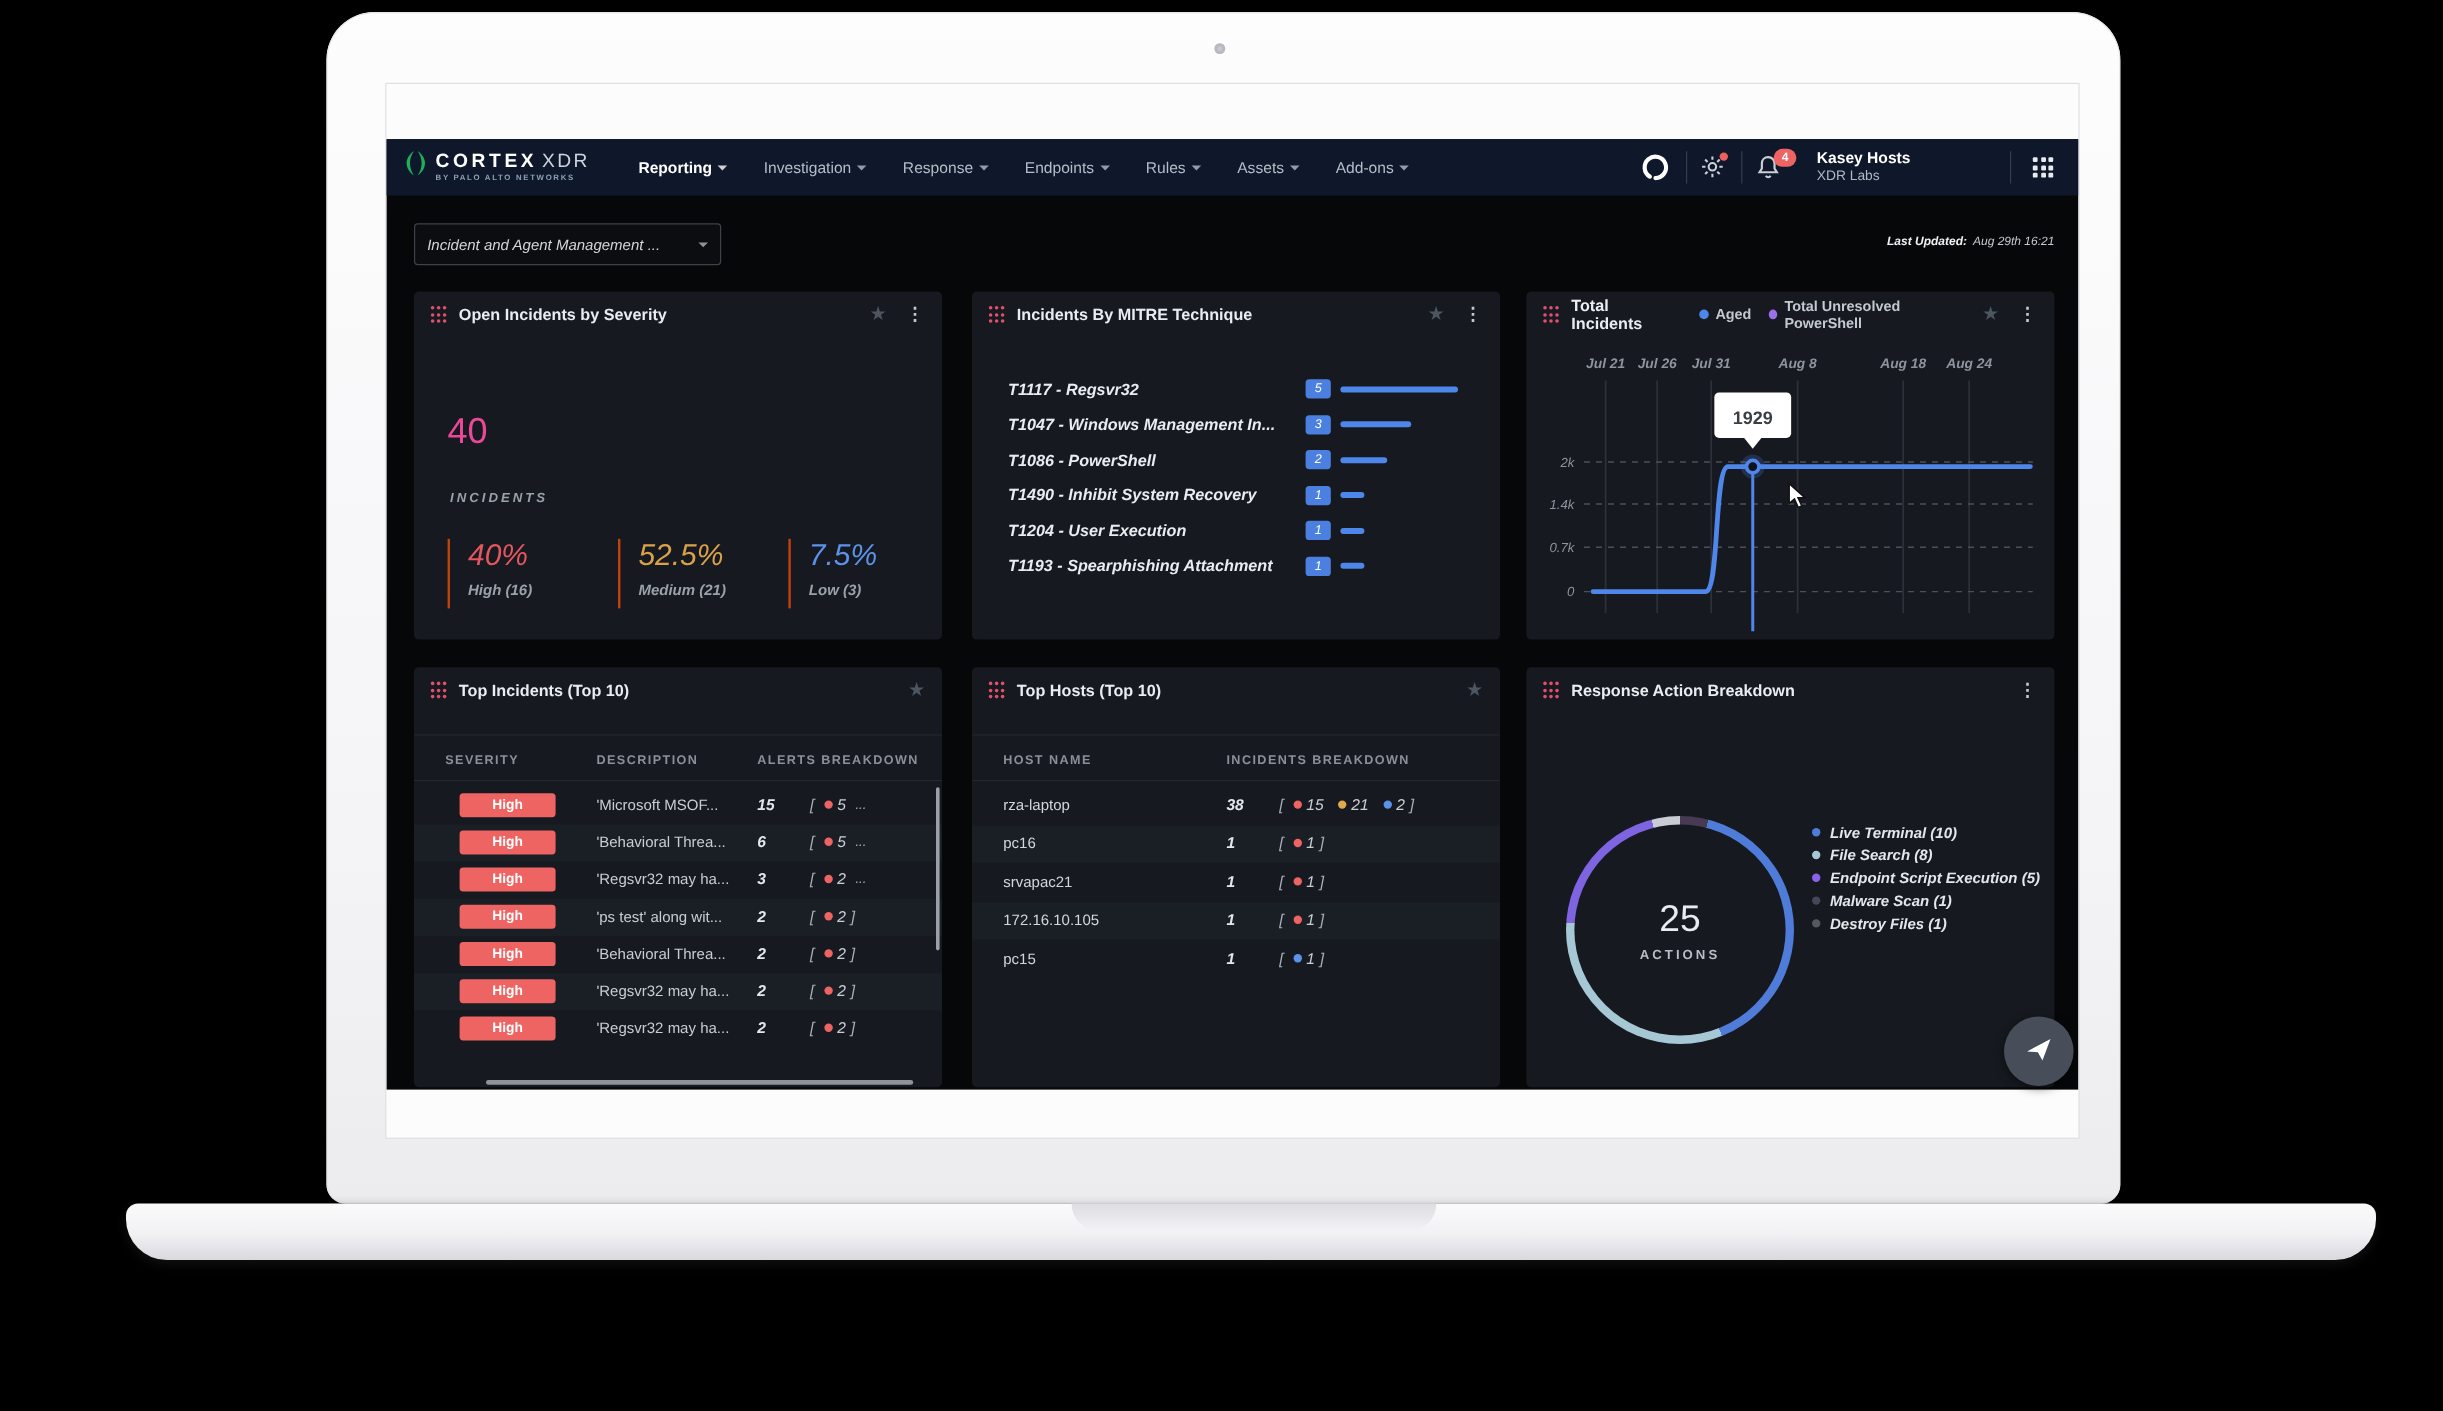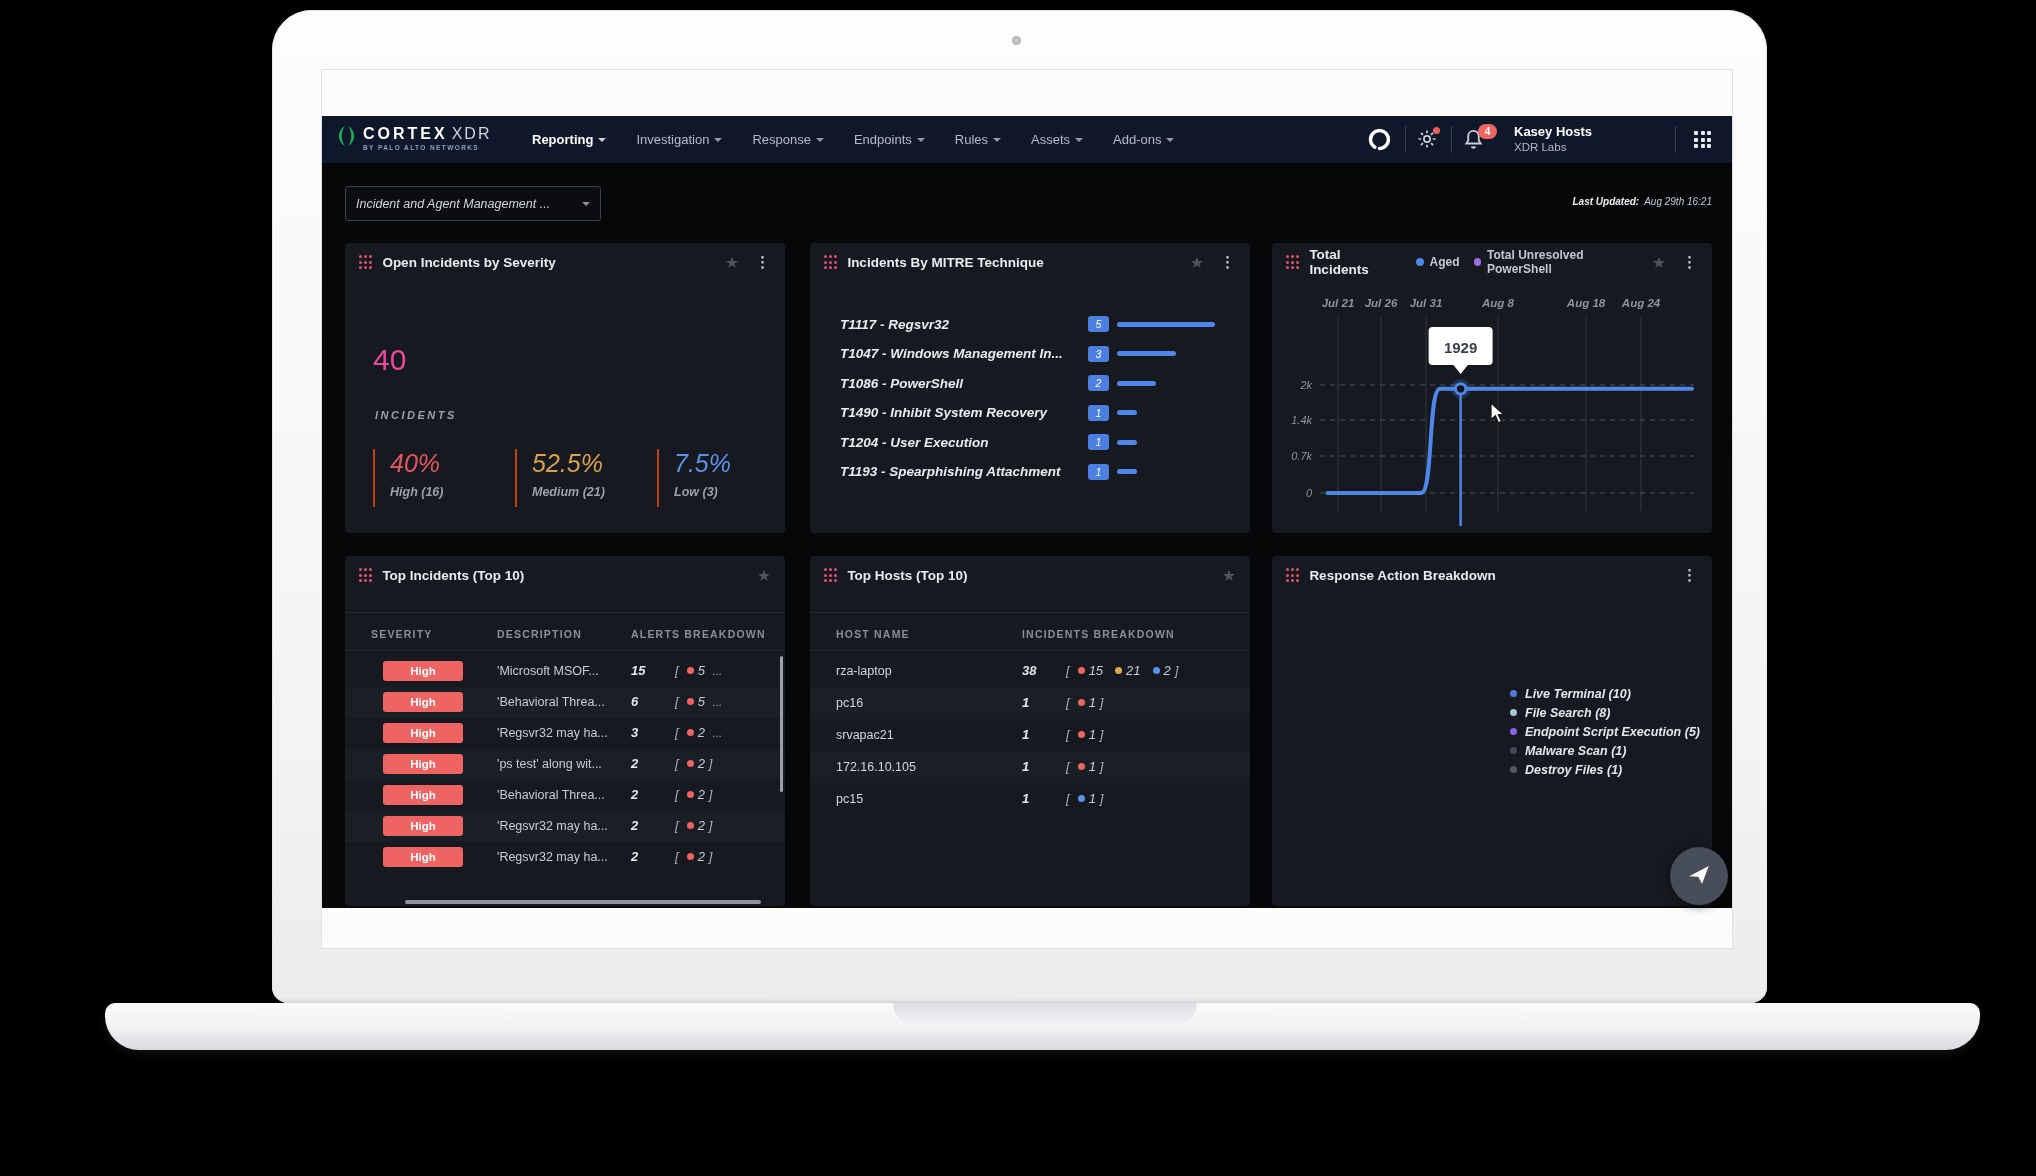--- a/index.html
+++ b/index.html
@@ -563,20 +563,26 @@
                 <i></i>
                 <i></i>
                 <i></i>
                 <i></i>
               </span>
             <span class="card-title">Response Action Breakdown</span>
             <span class="head-icons">
                 <span class="kebab">⋮</span>
               </span>
           </div>
+          <div class="donut" id="donut" style="background: conic-gradient(rgb(71, 58, 82) 0%, rgb(71, 58, 82) 4%, rgb(79, 124, 217) 4%, rgb(79, 124, 217) 44%, rgb(165, 200, 212) 44%, rgb(165, 200, 212) 76%, rgb(126, 100, 224) 76%, rgb(126, 100, 224) 96%, rgb(201, 205, 211) 96%, rgb(201, 205, 211) 100%);">
+            <div class="donut-hole">
+              <div class="donut-num">25</div>
+              <div class="donut-lbl">ACTIONS</div>
+            </div>
+          </div>
           <div class="dn-legend" id="donut-legend">
               <div class="dn-item">
                 <span class="dot" style="background:#4f7cd9"></span>
                 <span>Live Terminal (10)</span>
               </div>
               <div class="dn-item">
                 <span class="dot" style="background:#a5c8d4"></span>
                 <span>File Search (8)</span>
               </div>
               <div class="dn-item">

